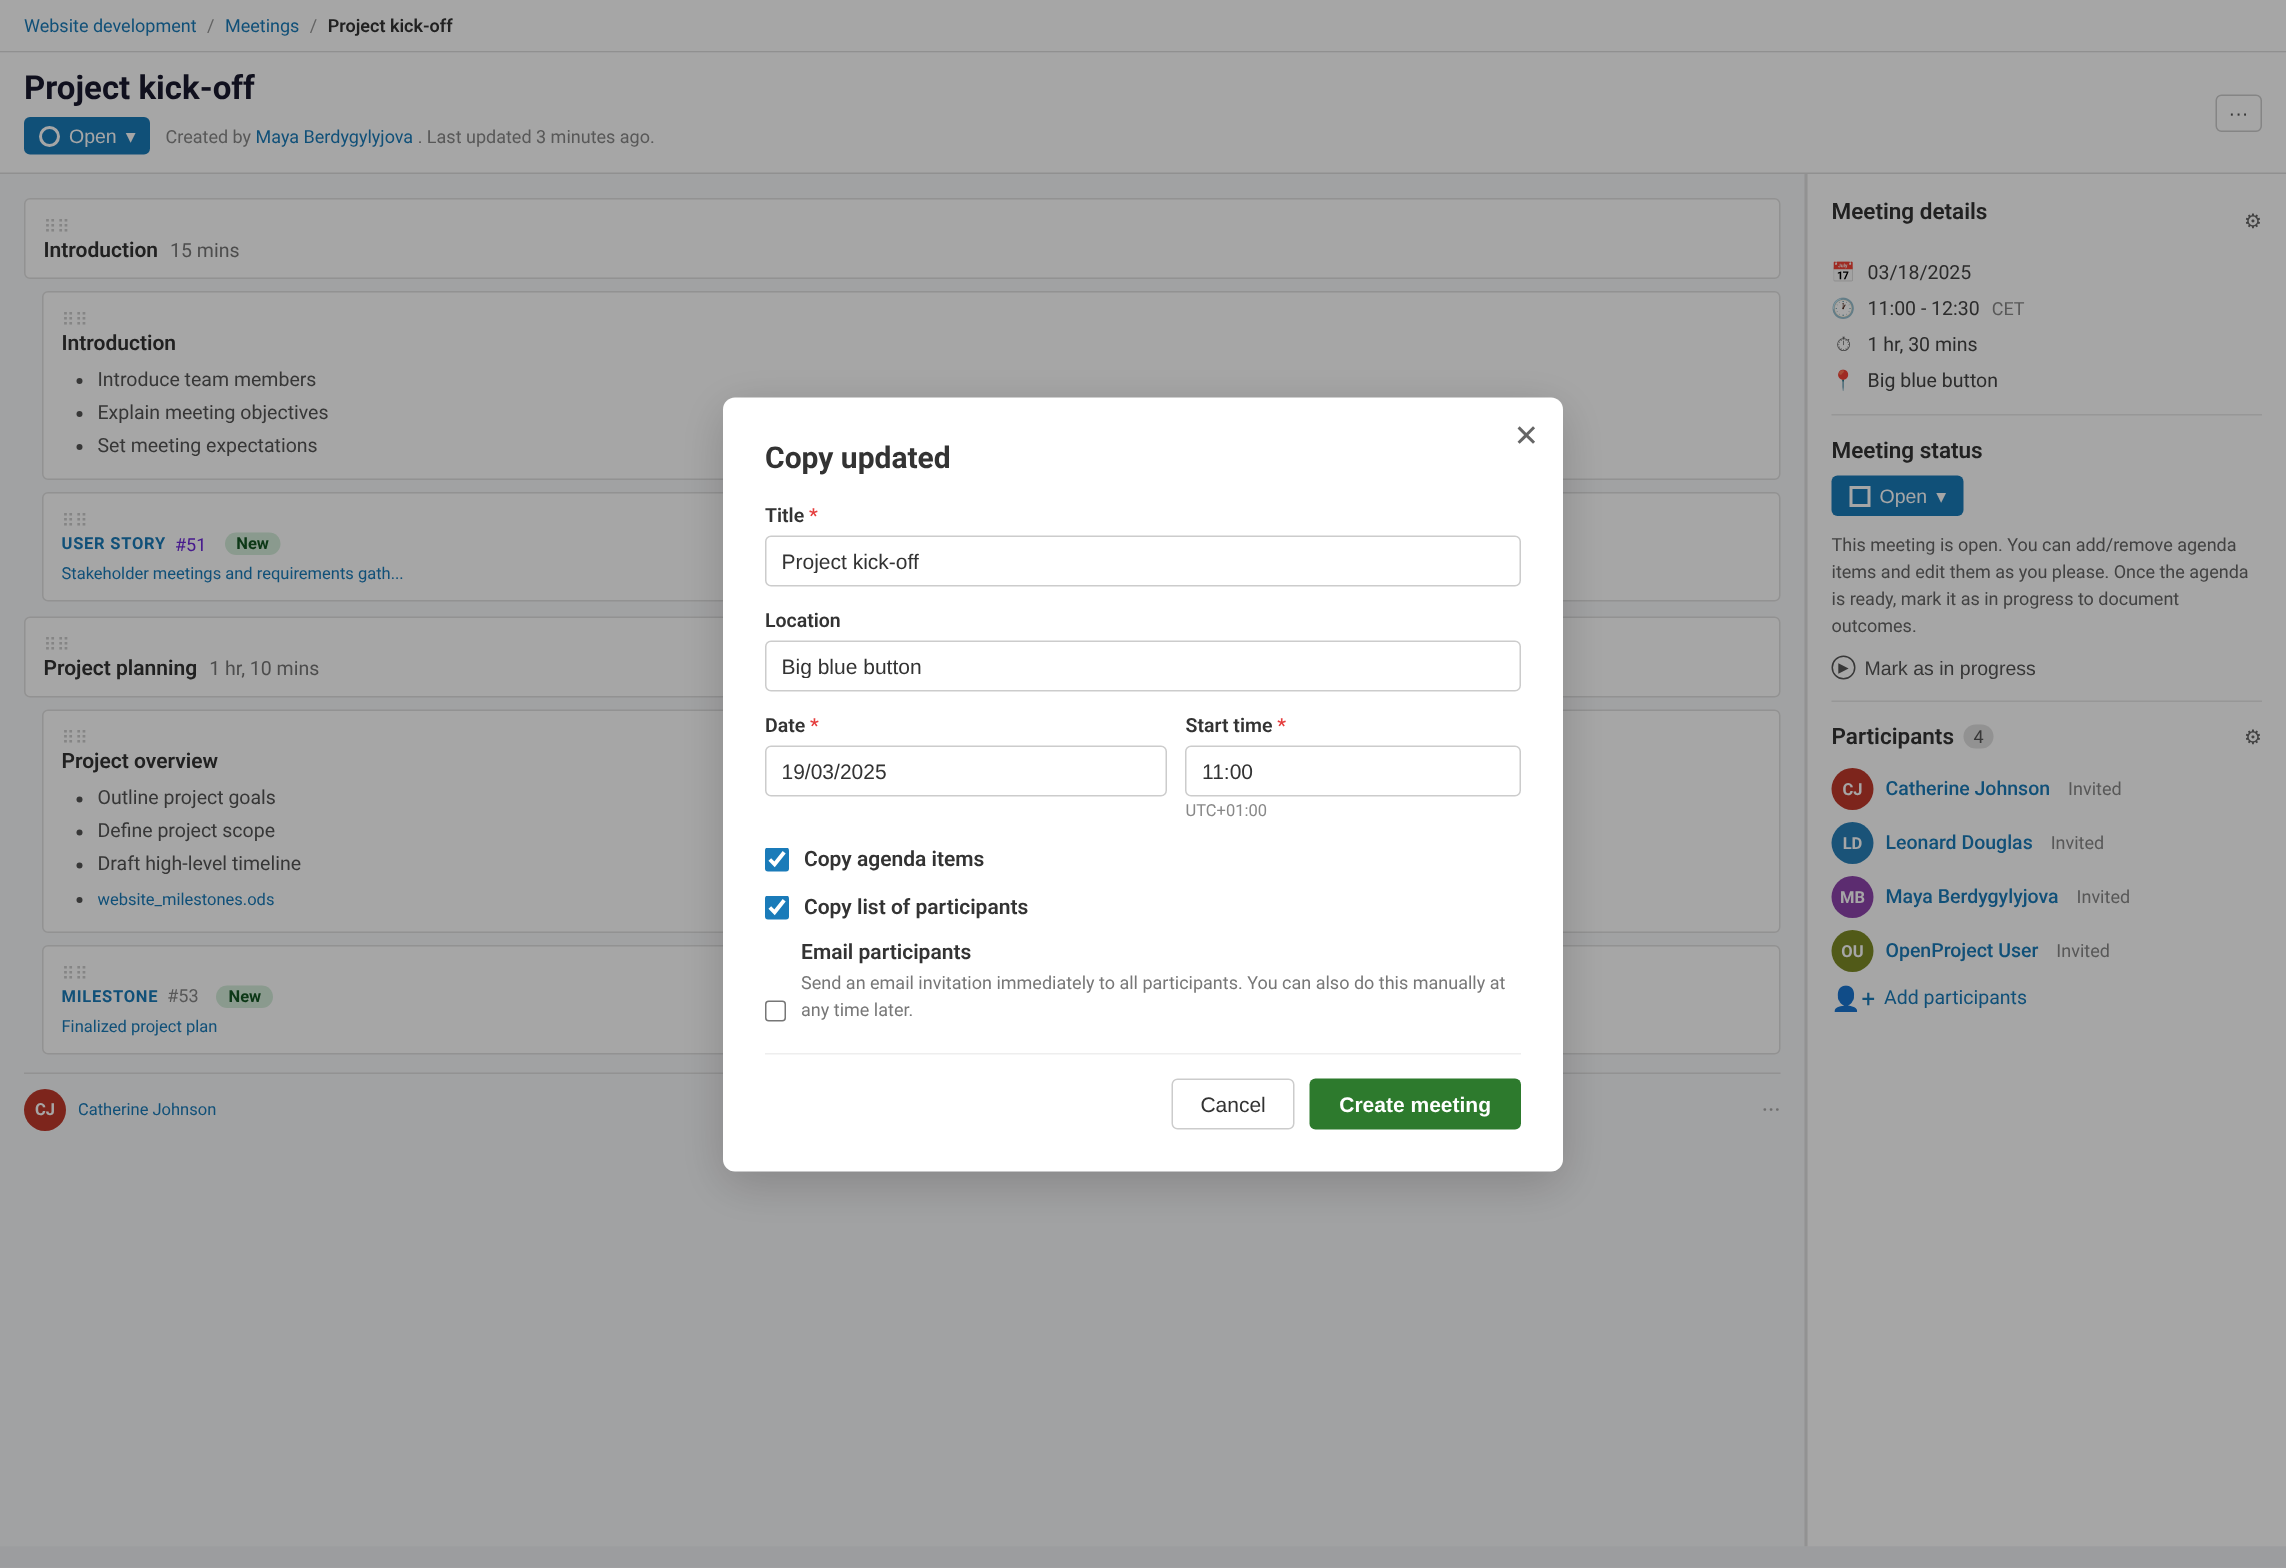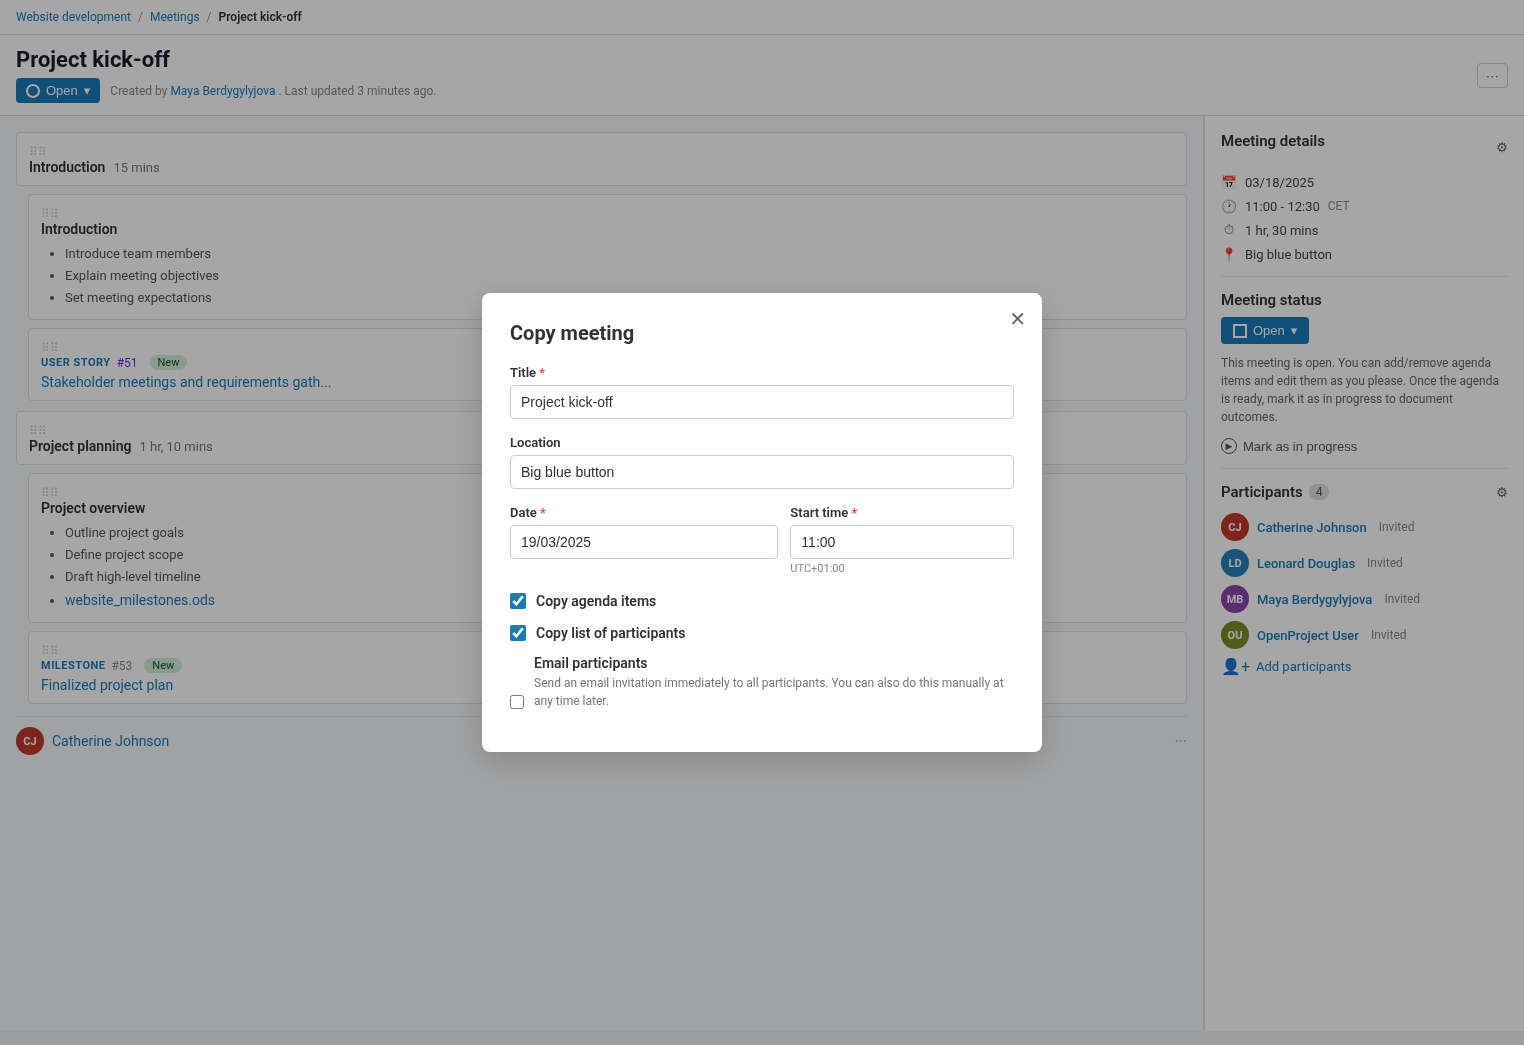--- a/index.html
+++ b/index.html
@@ -23,27 +23,27 @@
 
     
     .main-layout { display: flex; height: calc(1045px - 130px); }
 
     
     .left-panel { flex: 1; background: #f8f9fa; overflow-y: auto; padding: 16px; border-right: 1px solid #e0e0e0; }
     .agenda-section-title { font-size: 14px; font-weight: 600; color: #333; display: flex; align-items: center; gap: 8px; }
     .agenda-section-title .duration { font-weight: 400; color: #777; font-size: 13px; }
     .drag-handle { color: #ccc; font-size: 12px; margin-right: 4px; cursor: grab; }
 
-    .tag { display: inline-block; font-size: 11px; border-radius: 12px; padding: 1px 8px; margin-left: 6px; font-weight: 400; }
+    .tag { display: inline-block; font-size: 11px; border-radius: 12px; padding: 1px 8px; margin-left: 6px; font-weight: 700; }
     .tag-new { background: #d4edda; color: #155724; }
 
     .label-milestone { font-size: 11px; font-weight: 700; color: #1a7bb9; letter-spacing: 0.5px; text-transform: uppercase; }
     .label-userstory { font-size: 11px; font-weight: 700; color: #1a7bb9; letter-spacing: 0.5px; text-transform: uppercase; }
 
-    .link-blue { color: #1a7bb9; text-decoration: none; font-size: 14px; }
+    .link-blue { color: #1a7bb9; text-decoration: none; font-size: 11px; }
     .sub-list { margin-left: 24px; margin-top: 6px; }
     .sub-list li { font-size: 13px; color: #555; line-height: 1.7; }
 
     .section-row { background: #fff; border: 1px solid #e0e0e0; border-radius: 4px; padding: 10px 12px; margin-bottom: 8px; }
 
     
     .right-panel { width: 320px; background: #fff; padding: 16px; overflow-y: auto; border-left: 1px solid #e0e0e0; }
     .right-panel h3 { font-size: 15px; font-weight: 600; margin-bottom: 12px; }
 
     .meeting-detail { display: flex; align-items: center; gap: 8px; margin-bottom: 8px; font-size: 13px; color: #444; }
@@ -278,21 +278,21 @@
 
     <div class="add-participants">
       <span style="font-size:16px;">👤+</span>
       <span>Add participants</span>
     </div>
   </div>
 </div>
 
 <div class="modal-overlay">
   <div class="modal">
-    <h2 class="modal-title">Copy meeting</h2>
+    <h2 class="modal-title">Copy updated</h2>
     <button class="modal-close">✕</button>
 
     <div class="form-group">
       <label class="form-label">
         <span>Title</span>
         <span class="required">*</span>
       </label>
       <input class="form-input" type="text" value="Project kick-off" style="">
     </div>
 
@@ -331,14 +331,18 @@
 
 
     <div class="checkbox-row">
       <input type="checkbox" id="chk4" style="">
       <div>
         <label for="chk4" class="checkbox-label">Email participants</label>
         <div class="checkbox-desc">Send an email invitation immediately to all participants. You can also do this manually at any time later.</div>
       </div>
     </div>
 
+    <div class="modal-footer">
+      <button class="btn-cancel">Cancel</button>
+      <button class="btn-create">Create meeting</button>
+    </div>
   </div>
 </div>
 
 </body></html>

